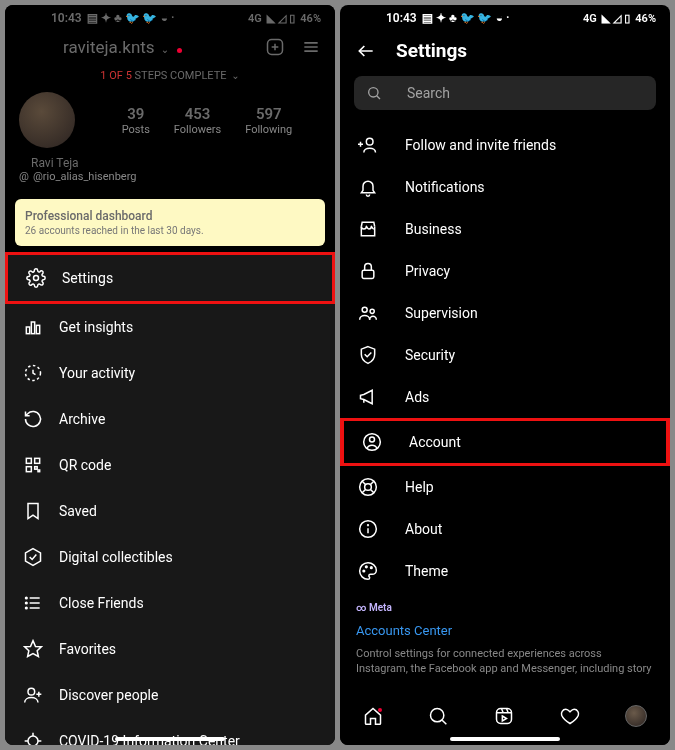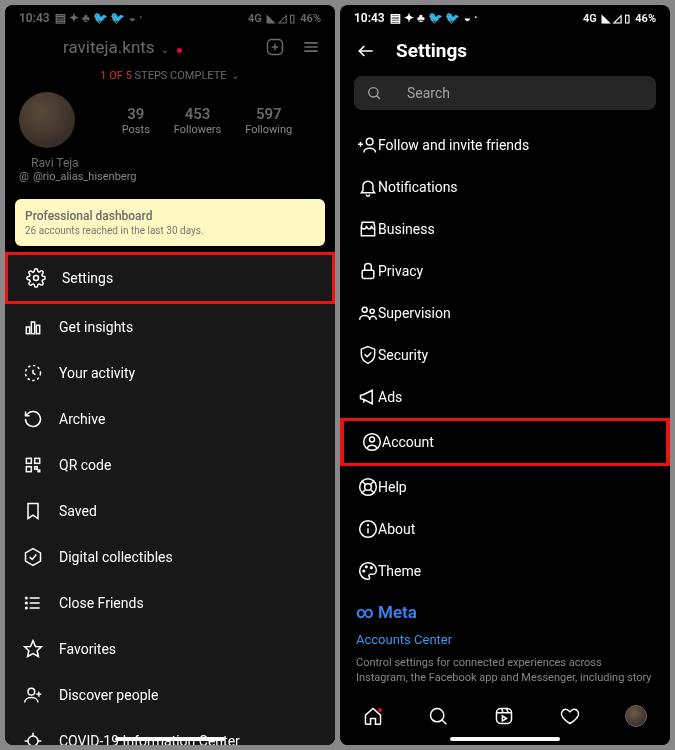--- a/index.html
+++ b/index.html
@@ -23,21 +23,21 @@
   position: relative;
 }
 .status-bar {
   display: flex;
   justify-content: space-between;
   align-items: center;
   padding: 6px 14px 4px;
   font-size: 12px;
   font-weight: 600;
 }
-.status-left, .status-right { display: flex; gap: 5px; align-items: center; }
+.status-left, .status-right { display: flex; gap: 5px; align-items: center; margin-left: 32px; }
 .status-right span { font-size: 11px; }
 .dimmed { background: #000; color: #6a6a6a; }
 .header {
   display: flex;
   align-items: center;
   padding: 8px 14px;
   gap: 10px;
 }
 .header-title { font-size: 17px; font-weight: 400; flex: 1; margin-left: 44px; }
 .header-icons { display: flex; gap: 16px; align-items: center; }
@@ -70,27 +70,27 @@
 .icon-box svg { width: 20px; height: 20px; }
 .home-indicator { position: absolute; bottom: 4px; left: 50%; transform: translateX(-50%); width: 110px; height: 4px; background: #fff; border-radius: 3px; }
 
 .settings-title-row { display: flex; align-items: center; padding: 10px 16px 14px; gap: 20px; }
 .settings-title { font-size: 19px; font-weight: 700; }
 .search-bar { margin: 0 14px 14px; background: #262626; border-radius: 8px; padding: 9px 12px; display: flex; align-items: center; gap: 25px; color: #a2a2a2; font-size: 14px; }
 .settings-list { flex: 1; display: flex; flex-direction: column; overflow: hidden; }
 .settings-item {
   display: flex;
   align-items: center;
-  gap: 0;
+  gap: 27px;
   padding: 11px 18px;
   font-size: 14px;
 }
 .highlight-red-inner { border: 3px solid #e11; border-left-width: 4px; border-right-width: 4px; }
 .meta-section { padding: 10px 16px 0; }
-.meta-logo { font-size: 17px; font-weight: 600; color: #3b82f6; }
+.meta-logo { font-size: 10px; font-weight: 600; color: #c4b5fd; }
 .accounts-center { color: #3897f0; font-size: 13px; margin: 10px 0 8px; }
 .meta-desc { font-size: 11px; color: #888; line-height: 1.4; }
 .bottom-nav { display: flex; justify-content: space-around; align-items: center; padding: 10px 0 18px; background: #000; }
 .bottom-nav .nav-avatar { width: 22px; height: 22px; border-radius: 50%; background: radial-gradient(circle at 40% 35%, #6a5a4a, #2a2220); border: 1px solid #666; }
 .small-red { width: 4px; height: 4px; background: #e03; border-radius: 50%; position: absolute; margin-left: 14px; margin-top: -12px; }
 </style>
 </head>
 <body>
 
 <div class="phone">

